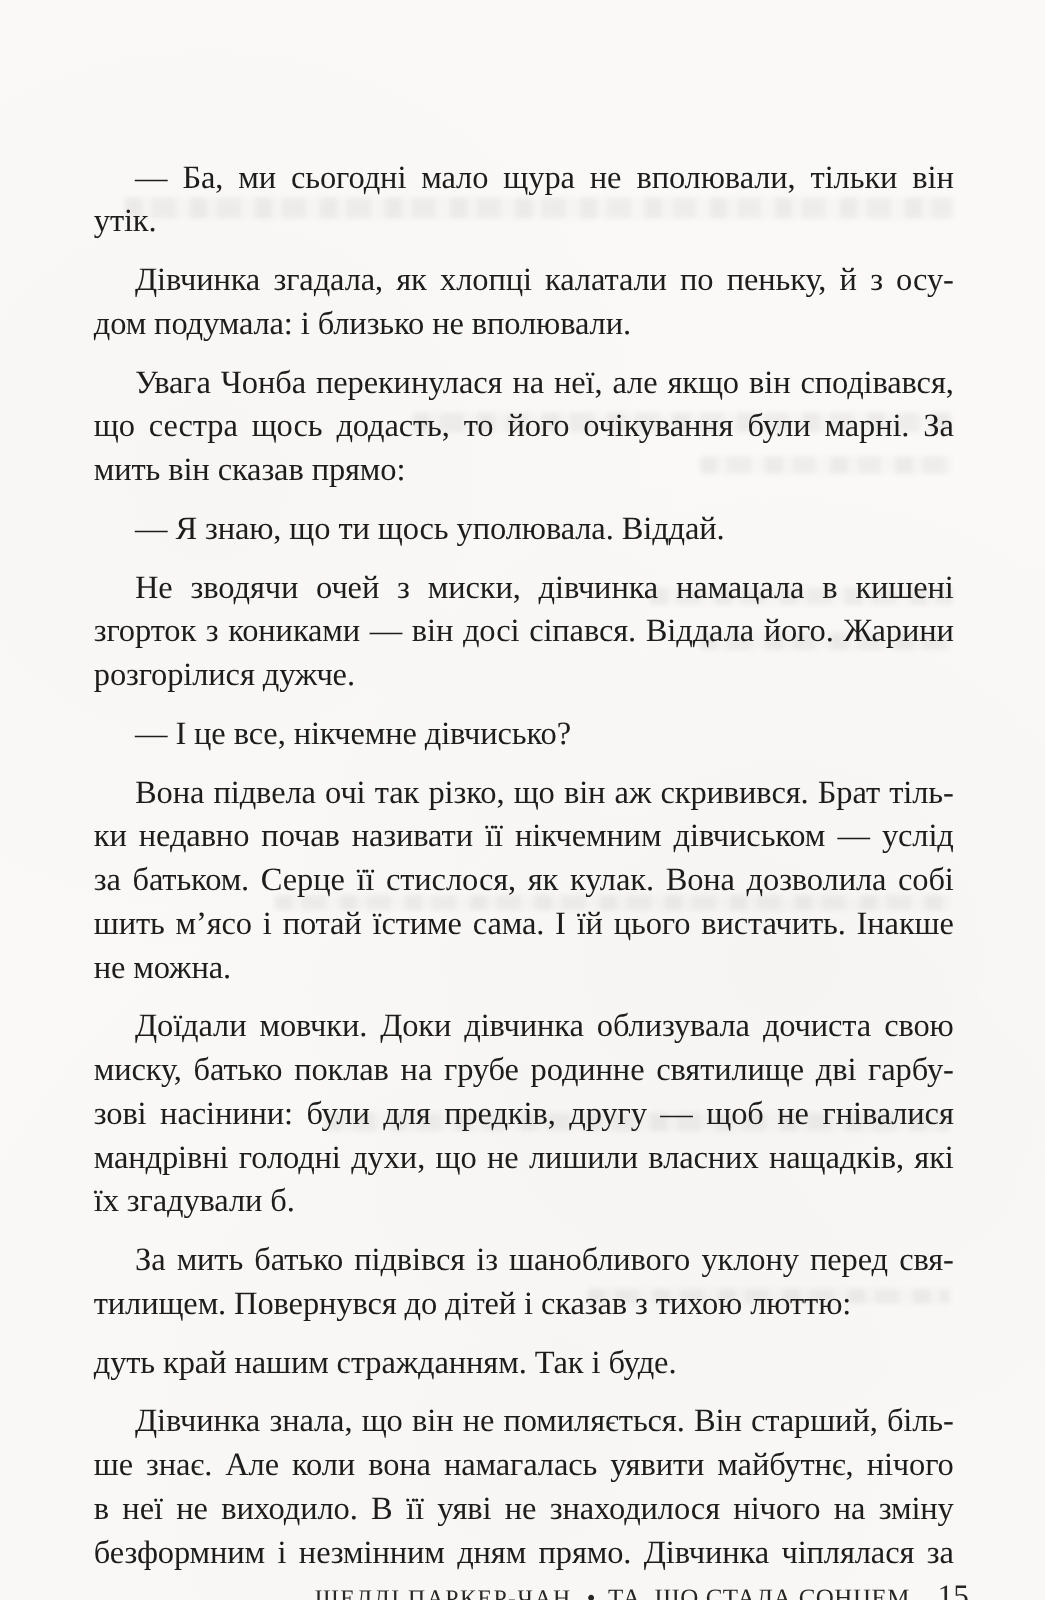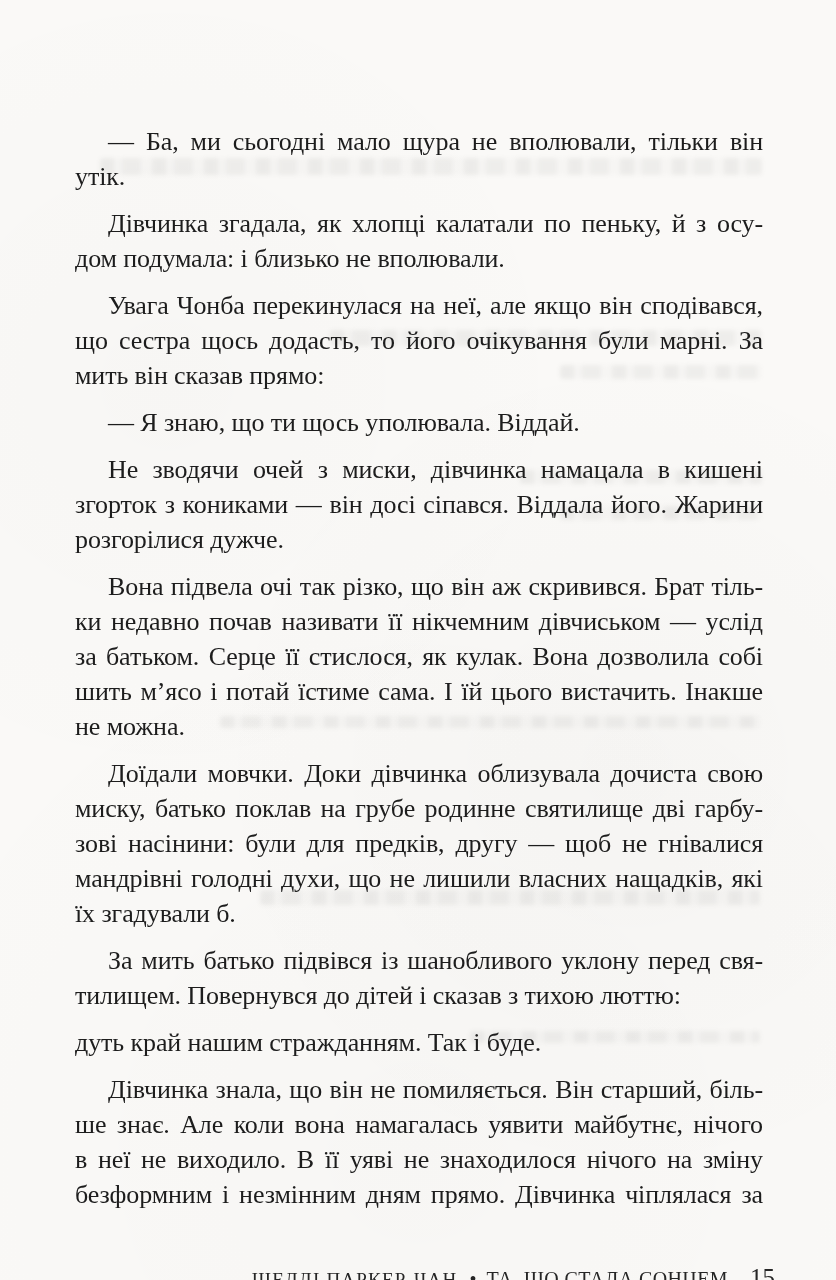--- a/index.html
+++ b/index.html
@@ -114,20 +114,23 @@
     </div>
     <div class="paragraph">
       <div class="line first lastline">— Я знаю, що ти щось уполювала. Віддай.</div>
     </div>
     <div class="paragraph">
       <div class="line first">Не зводячи очей з миски, дівчинка намацала в кишені</div>
       <div class="line">згорток з кониками — він досі сіпався. Віддала його. Жарини</div>
       <div class="line lastline">розгорілися дужче.</div>
     </div>
     <div class="paragraph">
+      <div class="line first lastline">— І це все, нікчемне дівчисько?</div>
+    </div>
+    <div class="paragraph">
       <div class="line first">Вона підвела очі так різко, що він аж скривився. Брат тіль-</div>
       <div class="line">ки недавно почав називати її нікчемним дівчиськом — услід</div>
       <div class="line">за батьком. Серце її стислося, як кулак. Вона дозволила собі</div>
       <div class="line">шить м’ясо і потай їстиме сама. І їй цього вистачить. Інакше</div>
       <div class="line lastline">не можна.</div>
     </div>
     <div class="paragraph">
       <div class="line first">Доїдали мовчки. Доки дівчинка облизувала дочиста свою</div>
       <div class="line">миску, батько поклав на грубе родинне святилище дві гарбу-</div>
       <div class="line">зові насінини: були для предків, другу — щоб не гнівалися</div>

